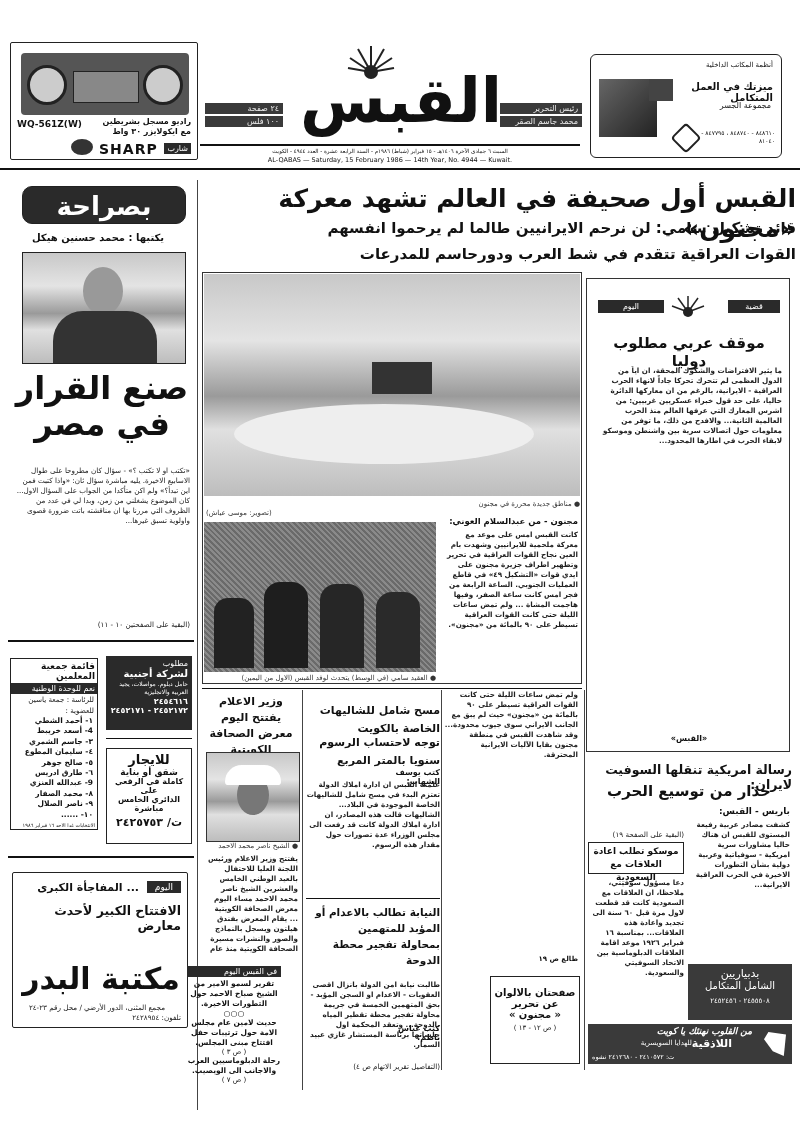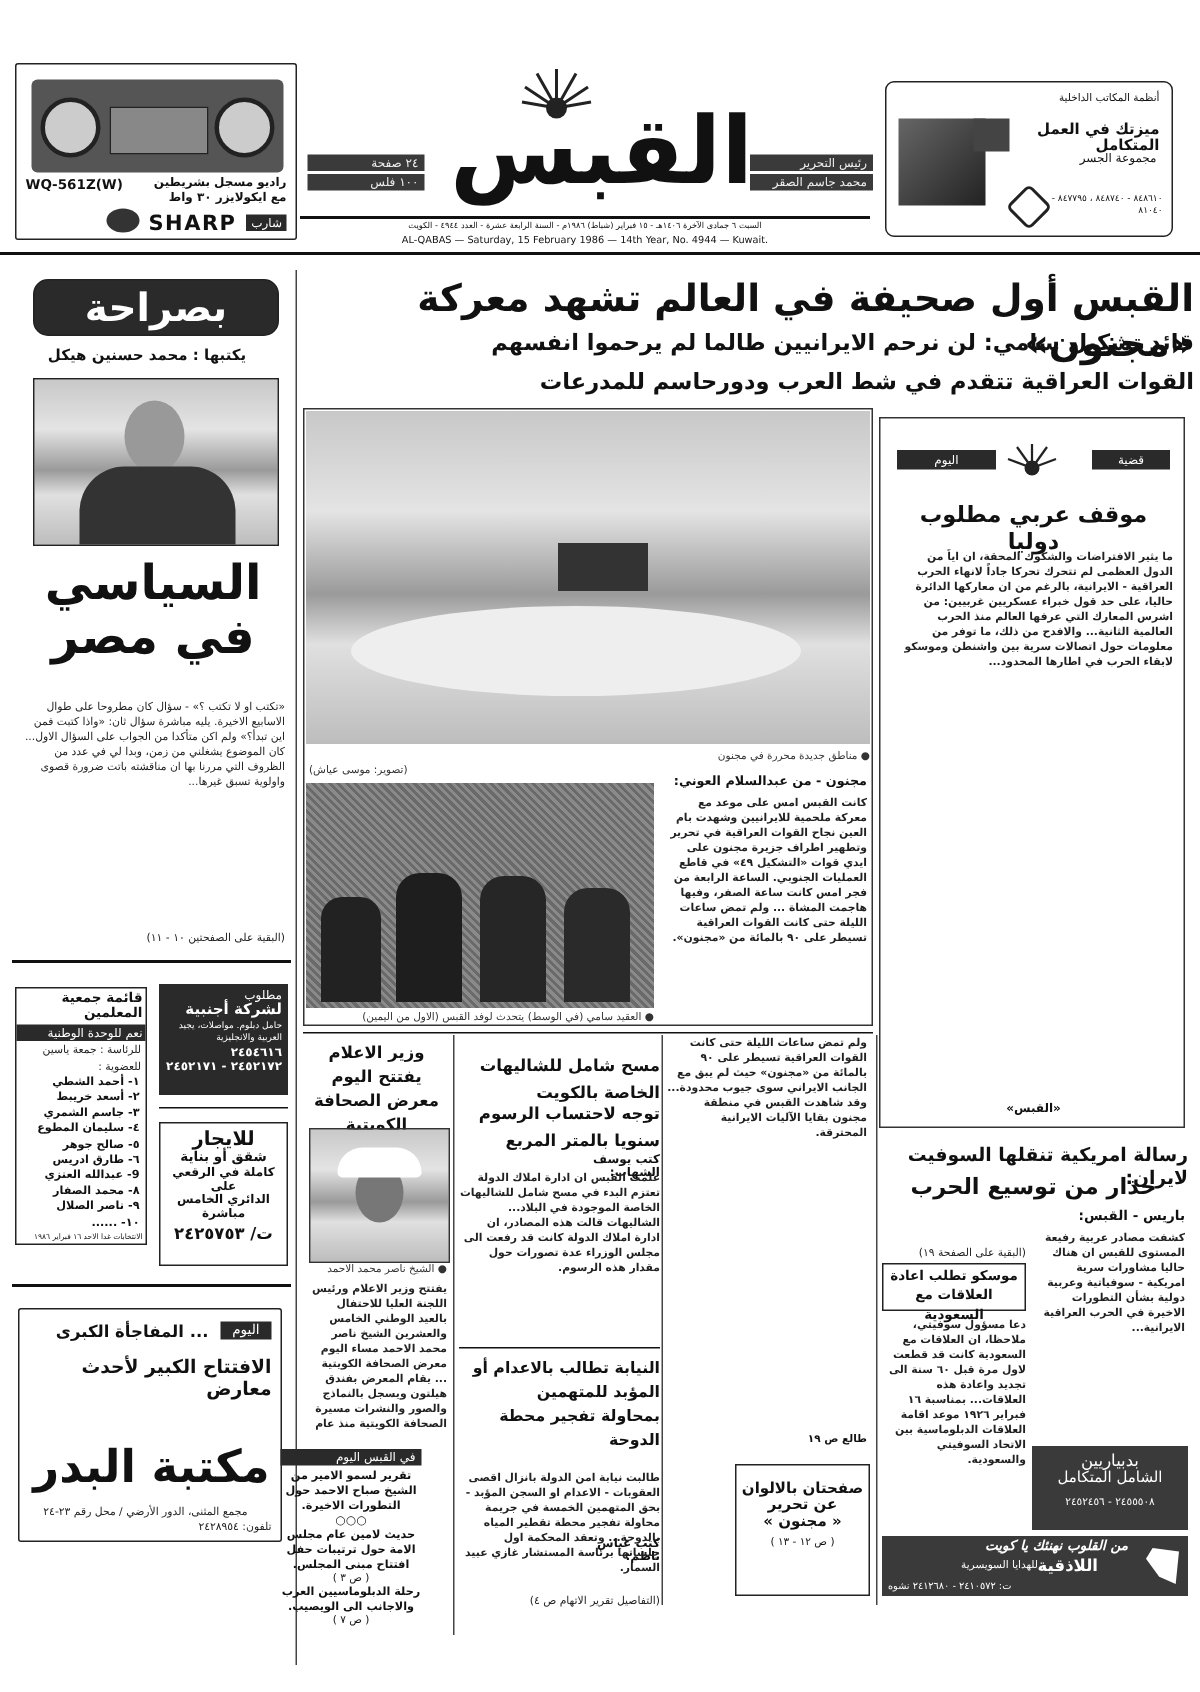--- a/index.html
+++ b/index.html
@@ -82,35 +82,35 @@
 <div class="abs rtl sub" style="left:200px;top:218px;width:596px;font-size:15px;line-height:20px;">قائد تشكيل سامي: لن نرحم الايرانيين طالما لم يرحموا انفسهم</div>
 <div class="abs rtl sub" style="left:200px;top:244px;width:596px;font-size:15px;line-height:20px;">القوات العراقية تتقدم في شط العرب ودورحاسم للمدرعات</div>
 
 <div class="abs box dark headline" style="left:22px;top:186px;width:164px;height:38px;border-radius:10px;text-align:center;font-size:26px;line-height:38px;">بصراحة</div>
 <div class="abs rtl sub" style="left:10px;top:232px;width:176px;font-size:10px;text-align:center;">يكتبها : محمد حسنين هيكل</div>
 <div class="abs photo-light" style="left:22px;top:252px;width:164px;height:112px;border:1.5px solid #222;box-sizing:border-box;">
   <div class="abs" style="left:60px;top:14px;width:40px;height:48px;border-radius:50%;background:#999;"></div>
   <div class="abs" style="left:30px;top:58px;width:104px;height:52px;border-radius:30px 30px 0 0;background:#333;"></div>
 </div>
 <div class="abs rtl headline" style="left:14px;top:370px;width:176px;text-align:center;font-size:32px;line-height:36px;">
-  <div>السياسي</div>
+  <div>صنع القرار</div>
   <div>في مصر</div>
 </div>
 <div class="abs rtl body-text" style="left:14px;top:466px;width:176px;height:150px;overflow:hidden;">«تكتب او لا تكتب ؟» - سؤال كان مطروحا على طوال الاسابيع الاخيرة. يليه مباشرة سؤال ثان: «واذا كتبت فمن اين تبدأ؟» ولم اكن متأكدا من الجواب على السؤال الاول... كان الموضوع يشغلني من زمن، وبدا لي في عدد من الظروف التي مررنا بها ان مناقشته باتت ضرورة قصوى واولوية تسبق غيرها...</div>
 <div class="abs rtl body-text" style="left:14px;top:620px;width:176px;">(البقية على الصفحتين ١٠ - ١١)</div>
 <div class="abs rule" style="left:8px;top:640px;width:186px;height:1.5px;"></div>
 
 <div class="abs box" style="left:10px;top:658px;width:88px;height:172px;border-radius:0;">
   <div class="rtl sub" style="font-size:9px;padding:2px 2px;">قائمة جمعية المعلمين</div>
   <div class="rtl dark" style="font-size:8px;padding:1px 2px;">نعم للوحدة الوطنية</div>
   <div class="rtl body-text" style="padding:1px 3px;">للرئاسة : جمعة ياسين</div>
   <div class="rtl body-text" style="padding:0 3px;">للعضوية :</div>
   <div class="rtl" style="font-size:7.5px;line-height:10.4px;padding:0 4px;font-weight:bold;">
     <div>١- أحمد الشطي</div>
-    <div>٢- أسعد خريبط</div>
+    <div>4- أسعد خريبط</div>
     <div>٣- جاسم الشمري</div>
     <div>٤- سليمان المطوع</div>
     <div>٥- صالح جوهر</div>
     <div>٦- طارق ادريس</div>
     <div>9- عبدالله العنزي</div>
     <div>٨- محمد الصفار</div>
     <div>٩- ناصر الصلال</div>
     <div>١٠- ......</div>
   </div>
   <div class="abs rtl" style="bottom:1px;right:2px;width:84px;font-size:5px;">الانتخابات غدا الاحد ١٦ فبراير ١٩٨٦</div>

